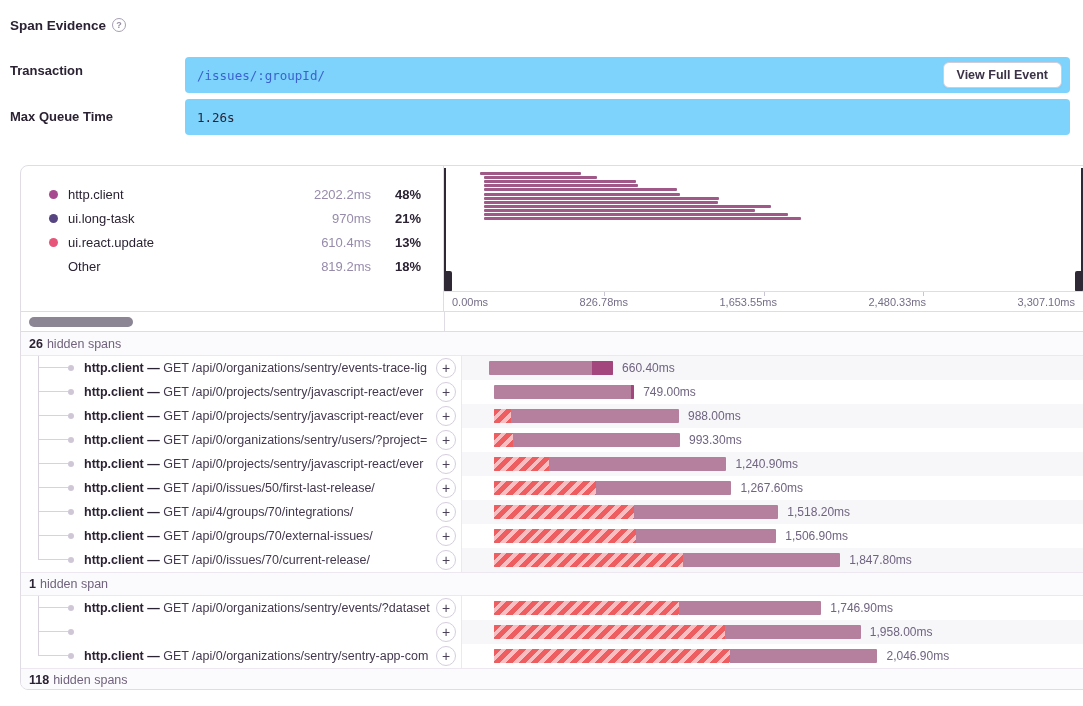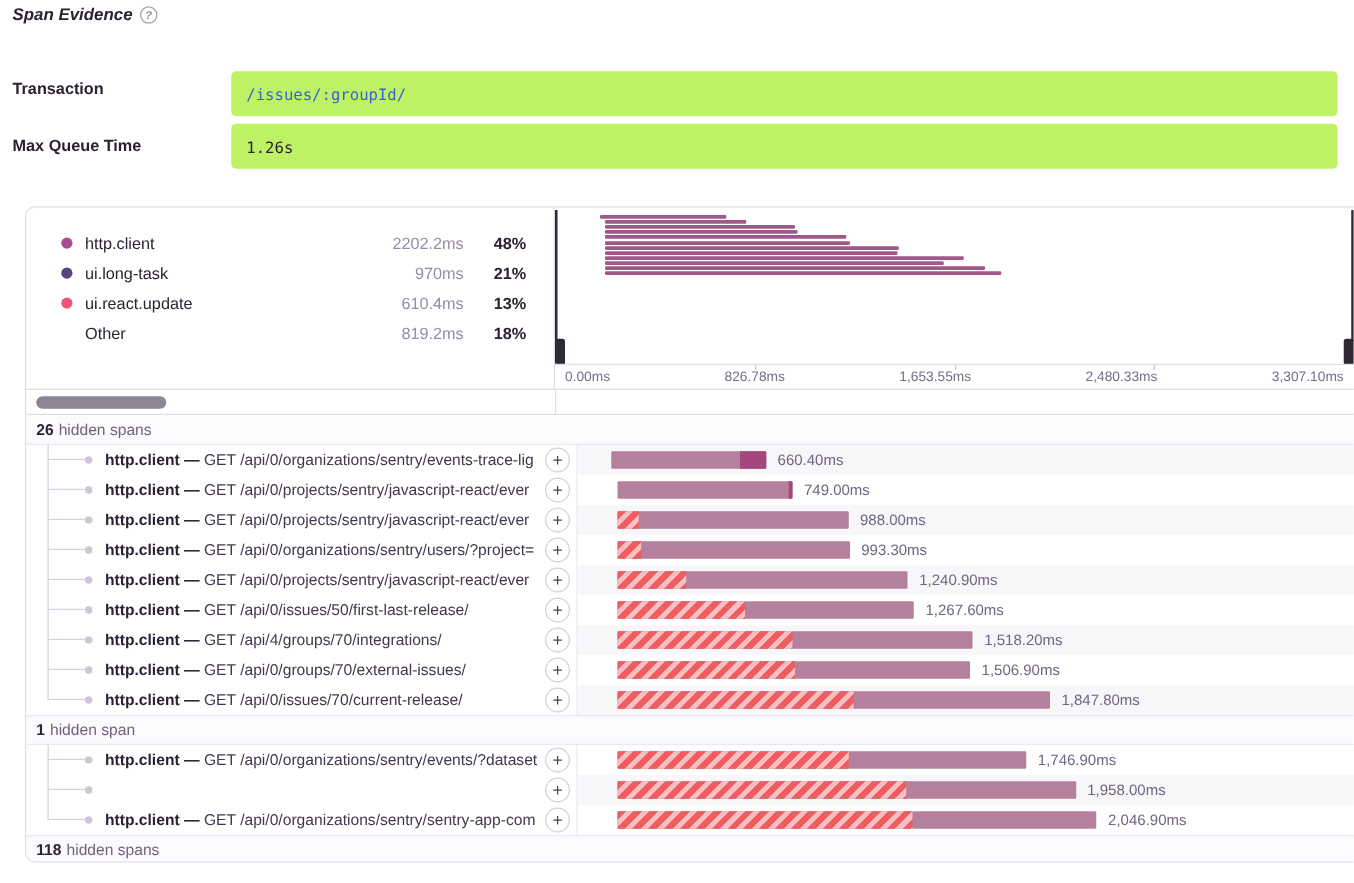--- a/index.html
+++ b/index.html
@@ -5,29 +5,29 @@
   * { margin:0; padding:0; box-sizing:border-box; }
   html,body { background:#fff; }
   body {
     width:1083px; height:706px; position:relative; overflow:hidden;
     font-family:"Liberation Sans","DejaVu Sans",sans-serif;
     color:#2b2233; font-size:13px;
   }
   .mono { font-family:"DejaVu Sans Mono","Liberation Mono",monospace; }
 
   
-  .page-title { position:absolute; left:10px; top:4px; font-weight:700; font-size:13.5px; display:flex; align-items:flex-end; gap:6px;font-style:italic; }
+  .page-title { position:absolute; left:10px; top:18px; font-weight:700; font-size:13.5px; display:flex; align-items:flex-start; gap:6px; }
   .help-icon {
     width:14px; height:14px; border:1.5px solid #a79fb2; border-radius:50%;
     color:#958c a1; color:#958ca1; font-size:9px; font-weight:700; display:inline-flex;
     align-items:center; justify-content:center; cursor:pointer;
   }
   .field-label { position:absolute; left:10px; font-weight:700; font-size:13px; }
   .value-box {
-    position:absolute; left:185px; width:885px; height:36px; background:#bef264;
+    position:absolute; left:185px; width:885px; height:36px; background:#7dd3fc;
     border-radius:4px; display:flex; align-items:center; padding:0 8px 0 12px;gap:32px;
   }
   .value-box .val { font-size:12.5px; }
   .tx-val { color:#3b62cf; }
   .spacer { flex:1; }
   .btn {
     background:#fff; border:1px solid #d2cbd8; border-radius:6px; padding:5px 13px;
     font-size:12.5px; font-weight:700; color:#3b3247; cursor:pointer;
     box-shadow:0 1px 2px rgba(43,34,51,.04); font-family:inherit;
   }
@@ -105,20 +105,21 @@
 
 <div class="page-title">
   <span>Span Evidence</span>
   <span class="help-icon">?</span>
 </div>
 
 <div class="field-label" style="top:63px;">Transaction</div>
 <div class="value-box" style="top:57px;">
   <span class="val mono tx-val">/issues/:groupId/</span>
   <span class="spacer"></span>
+  <button class="btn">View Full Event</button>
 </div>
 
 <div class="field-label" style="top:109px;">Max Queue Time</div>
 <div class="value-box" style="top:99px;">
   <span class="val mono">1.26s</span>
 </div>
 
 <div class="panel">
 
   <div class="legend" id="legend">

